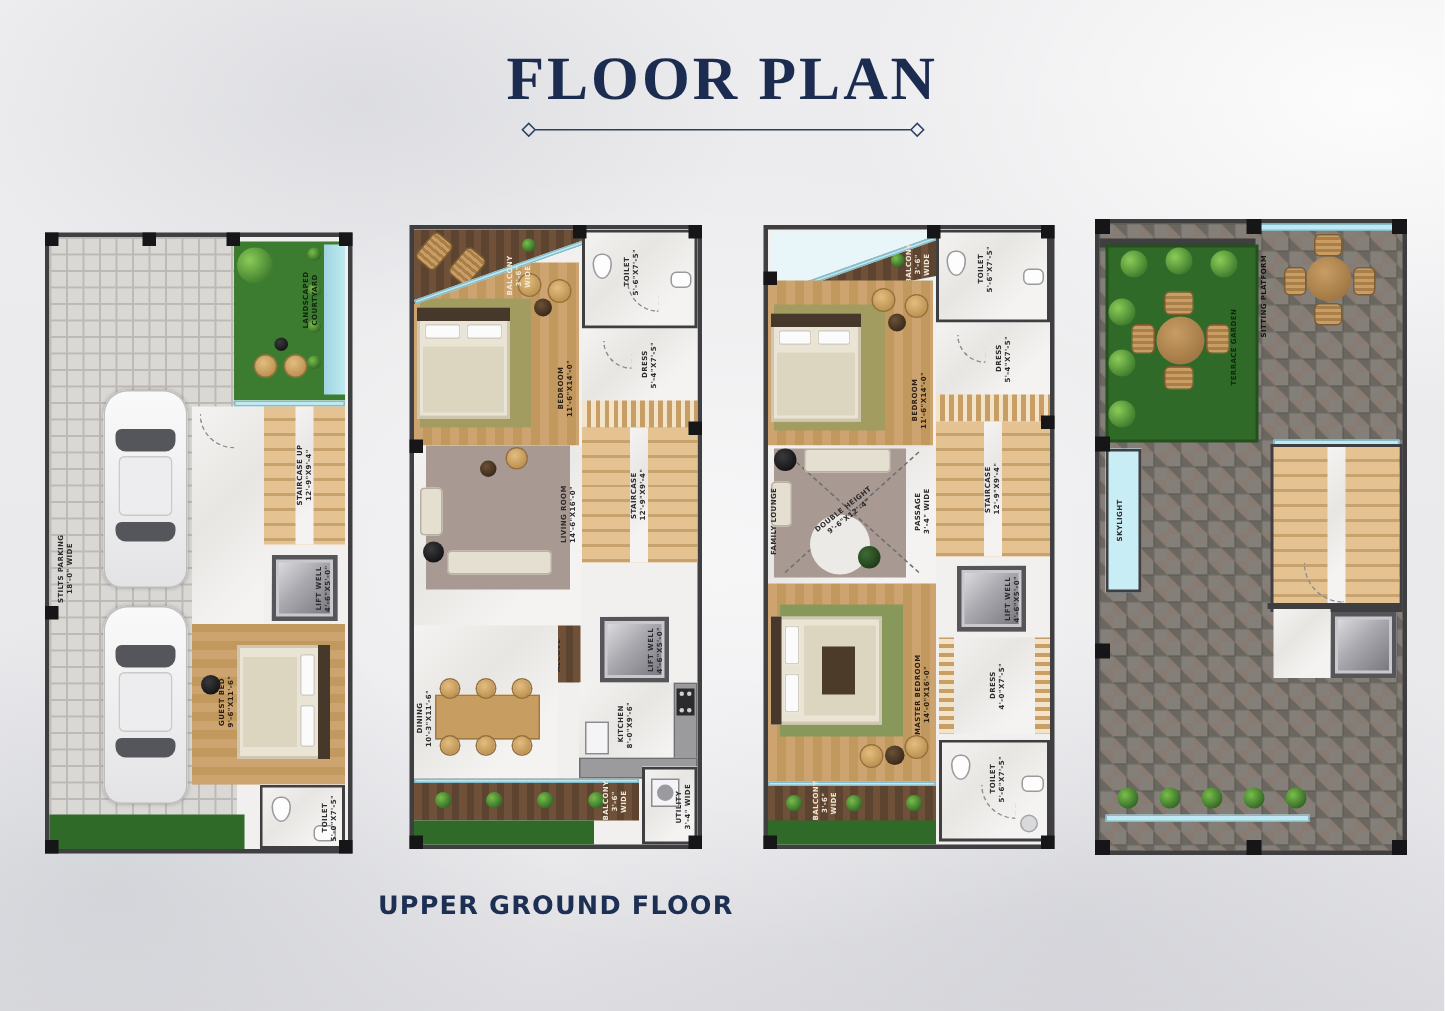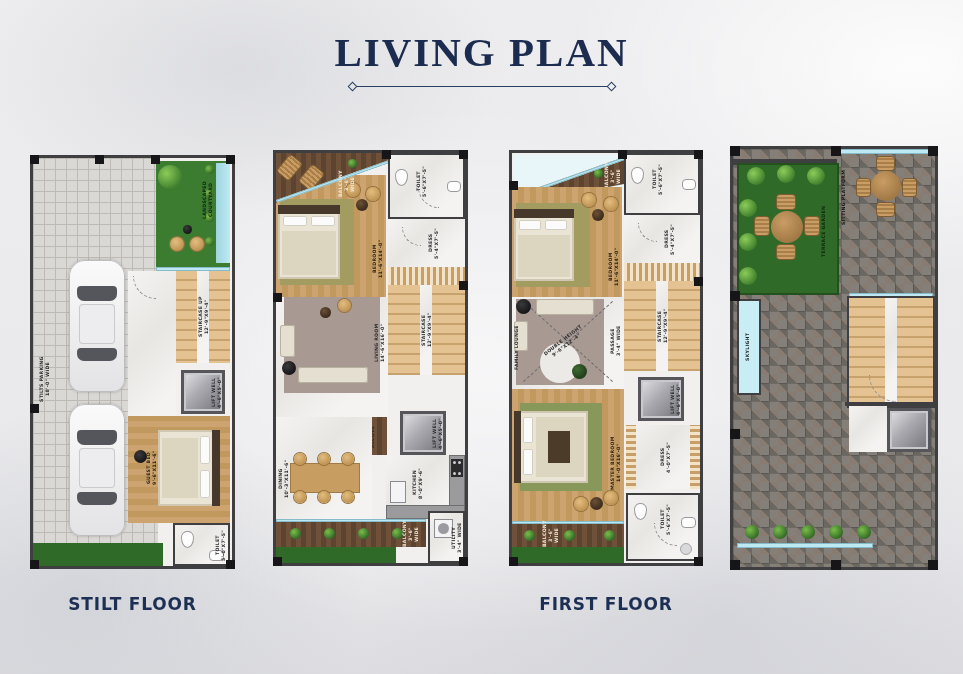--- a/index.html
+++ b/index.html
@@ -79,21 +79,21 @@
   .lbl span{display:block;}
   .v{writing-mode:vertical-rl;transform:rotate(180deg);}
   .lbl.light{color:#10240f;}
   .lbl.onwood{color:#2a1e12;}
 </style>
 </head>
 <body>
 
 <div class="page">
 
-  <div class="title">LIVING PLAN</div>
+  <div class="title">FLOOR PLAN</div>
   <div class="divider">
     <div class="dia" style="left:-8px;"></div>
     <div class="dia" style="right:-8px;"></div>
   </div>
 
   <div class="plan" style="left:33px;top:158px;width:199px;height:408px;">
     <div class="abs tilegrid" style="left:0;top:0;width:125px;height:385px;"></div>
     <div class="abs grass" style="left:0;top:385px;width:130px;height:23px;"></div>
 
     <div class="abs lawn" style="left:123px;top:3px;width:74px;height:106px;">
@@ -169,21 +169,20 @@
     </div>
 
     <div class="abs pillar" style="left:-3px;top:-3px;width:9px;height:9px;"></div>
     <div class="abs pillar" style="left:62px;top:-3px;width:9px;height:9px;"></div>
     <div class="abs pillar" style="left:118px;top:-3px;width:9px;height:9px;"></div>
     <div class="abs pillar" style="right:-3px;top:-3px;width:9px;height:9px;"></div>
     <div class="abs pillar" style="left:-3px;top:246px;width:9px;height:9px;"></div>
     <div class="abs pillar" style="left:-3px;bottom:-3px;width:9px;height:9px;"></div>
     <div class="abs pillar" style="right:-3px;bottom:-3px;width:9px;height:9px;"></div>
   </div>
-  <div class="caption" style="left:33px;width:199px;">STILT FLOOR</div>
 
   <div class="plan" style="left:276px;top:153px;width:189px;height:410px;">
 
     <div class="abs wood" style="left:0;top:22px;width:110px;height:122px;">
       <div class="abs rugol" style="left:4px;top:24px;width:74px;height:86px;"></div>
       <div class="abs bedframe" style="left:2px;top:30px;width:62px;height:74px;">
         <div class="abs head" style="left:0;top:0;width:62px;height:9px;"></div>
         <div class="abs pillow" style="left:5px;top:11px;width:24px;height:10px;"></div>
         <div class="abs pillow" style="left:33px;top:11px;width:24px;height:10px;"></div>
         <div class="abs blank" style="left:4px;top:26px;width:54px;height:44px;"></div>
@@ -309,20 +308,21 @@
       </div>
     </div>
 
     <div class="abs pillar" style="right:-3px;top:-3px;width:9px;height:9px;"></div>
     <div class="abs pillar" style="left:106px;top:-3px;width:9px;height:9px;"></div>
     <div class="abs pillar" style="right:-3px;top:128px;width:9px;height:9px;"></div>
     <div class="abs pillar" style="left:-3px;top:140px;width:9px;height:9px;"></div>
     <div class="abs pillar" style="left:-3px;bottom:-3px;width:9px;height:9px;"></div>
     <div class="abs pillar" style="right:-3px;bottom:-3px;width:9px;height:9px;"></div>
   </div>
+  <div class="caption" style="left:248px;width:245px;">UPPER GROUND FLOOR</div>
 
   <div class="plan" style="left:512px;top:153px;width:188px;height:410px;">
 
     <div class="abs" style="left:2px;top:2px;width:110px;height:50px;background:#e8f6fa;"></div>
     <div class="abs dkwood" style="left:2px;top:2px;width:110px;height:50px;clip-path:polygon(0 82%,100% 4%,100% 58%,0 100%);">
       <div class="abs bush" style="left:22px;top:34px;width:9px;height:9px;"></div>
       <div class="abs bush" style="left:80px;top:14px;width:9px;height:9px;"></div>
     </div>
     <div class="abs glass" style="left:2px;top:43px;width:117px;height:3px;transform:rotate(-19.5deg);transform-origin:0 0;"></div>
     <div class="lbl v" style="left:92px;top:10px;height:26px;color:#f0e7d8;">
@@ -449,21 +449,20 @@
         <span>3'-6" WIDE</span>
     </div>
 
     <div class="abs pillar" style="right:-3px;top:-3px;width:9px;height:9px;"></div>
     <div class="abs pillar" style="left:106px;top:-3px;width:9px;height:9px;"></div>
     <div class="abs pillar" style="left:-3px;top:28px;width:9px;height:9px;"></div>
     <div class="abs pillar" style="right:-3px;top:124px;width:9px;height:9px;"></div>
     <div class="abs pillar" style="left:-3px;bottom:-3px;width:9px;height:9px;"></div>
     <div class="abs pillar" style="right:-3px;bottom:-3px;width:9px;height:9px;"></div>
   </div>
-  <div class="caption" style="left:512px;width:188px;">FIRST FLOOR</div>
 
   <div class="plan stone" style="left:733px;top:149px;width:202px;height:418px;">
 
     <div class="abs wall" style="left:0;top:10px;width:104px;height:6px;"></div>
     <div class="abs grass" style="left:6px;top:16px;width:98px;height:128px;box-shadow:0 0 0 2px #24501d;">
       <div class="abs tree" style="left:8px;top:2px;width:18px;height:18px;"></div>
       <div class="abs tree" style="left:38px;top:0;width:18px;height:18px;"></div>
       <div class="abs tree" style="left:68px;top:2px;width:18px;height:18px;"></div>
       <div class="abs tree" style="left:0;top:34px;width:18px;height:18px;"></div>
       <div class="abs tree" style="left:0;top:68px;width:18px;height:18px;"></div>

